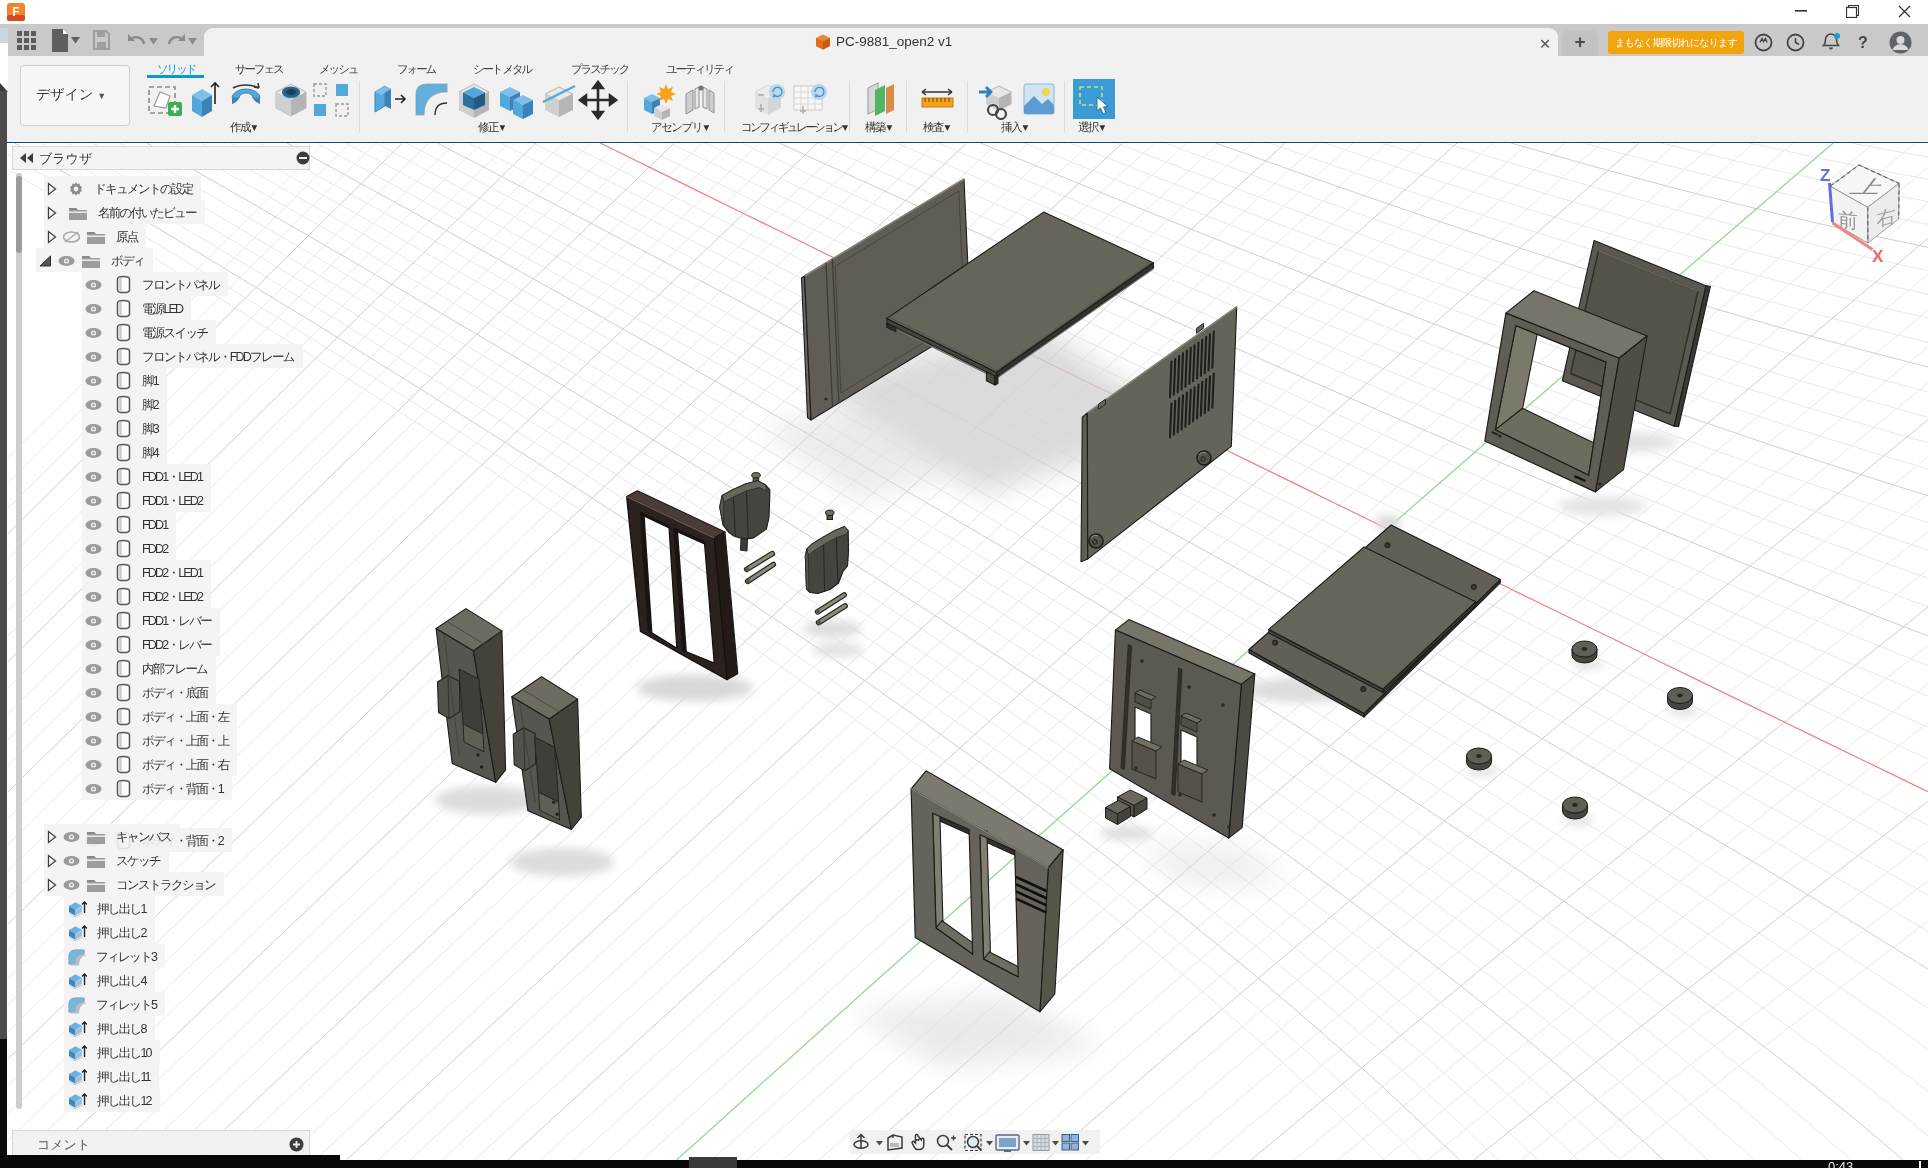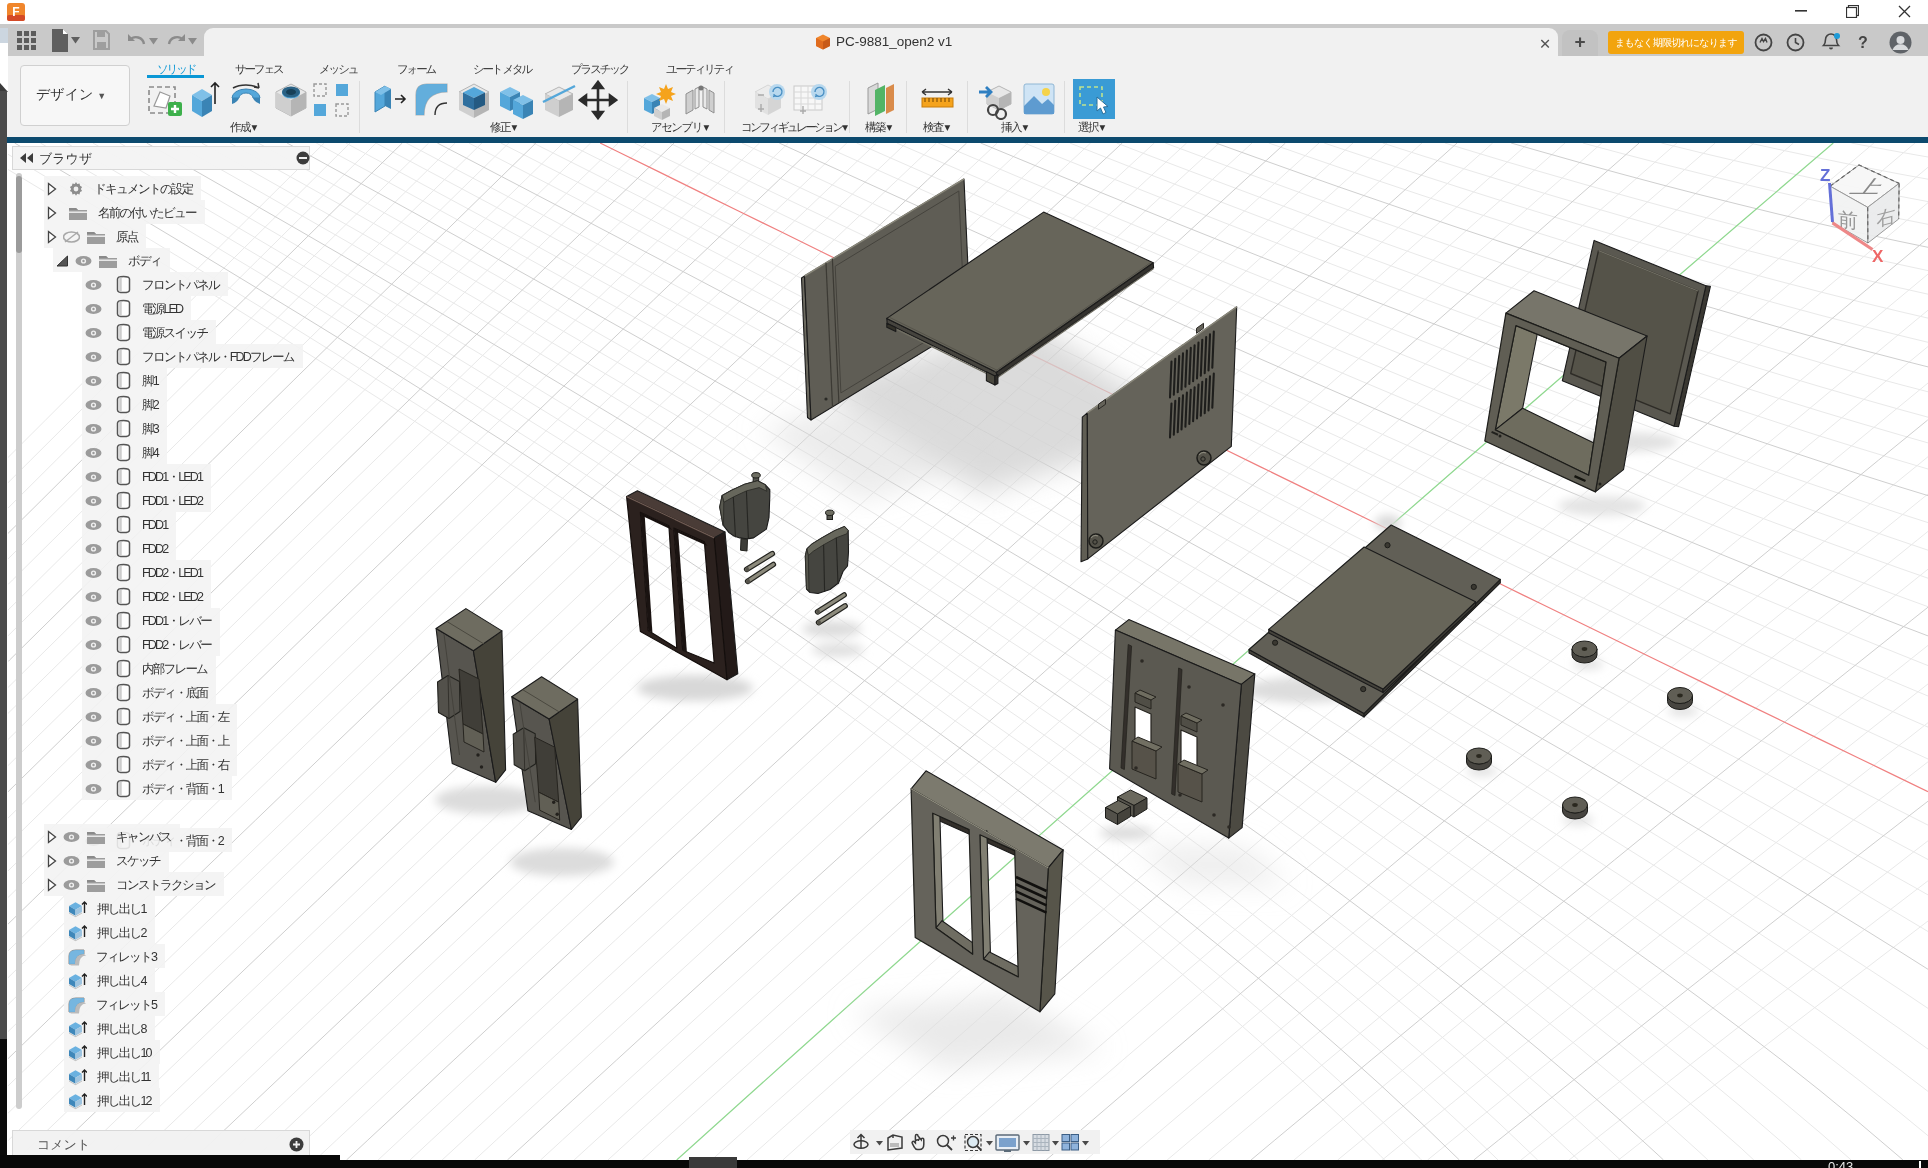--- a/index.html
+++ b/index.html
@@ -1,20 +1,20 @@
 <!DOCTYPE html>
 <html><head><meta charset="utf-8"><style>
 *{margin:0;padding:0;box-sizing:border-box}
 html,body{width:1928px;height:1168px;overflow:hidden;font-family:"Liberation Sans",sans-serif;background:#fff}
 .abs{position:absolute}
 #titlebar{position:absolute;left:0;top:0;width:1928px;height:24px;background:#fff}
 #titletxt{position:absolute;left:30px;top:4px;font-size:12.5px;color:#1a1a1a;letter-spacing:0.1px}
 #tabstrip{position:absolute;left:0;top:24px;width:1928px;height:32px;background:#c9c9c9}
 #doctab{position:absolute;left:204px;top:28px;width:1354px;height:28px;background:#f1f1f1;border-radius:9px 9px 0 0}
-#ribbon{position:absolute;left:0;top:56px;width:1928px;height:87px;background:#f1f1f1;border-bottom:6px solid #0c4a6e}
+#ribbon{position:absolute;left:0;top:56px;width:1928px;height:87px;background:#f1f1f1;border-bottom:1px solid #0c4a6e}
 .rtab{position:absolute;top:6px;font-size:11.5px;letter-spacing:-2.2px;color:#3c3c3c}
 .rlabel{position:absolute;top:64px;font-size:11.5px;letter-spacing:-1.6px;color:#333}
 .rsep{position:absolute;top:25px;height:52px;width:1px;background:#dcdcdc}
 .brow{position:absolute;height:24px;line-height:24px;background:rgba(243,243,243,0.88);white-space:nowrap;padding-right:9px}
 .brow .ric{vertical-align:middle;margin:0 3px}
 .sp6{display:inline-block;width:5px}.sp8{display:inline-block;width:7px}
 .btxt{font-size:12.5px;color:#333;letter-spacing:-1.8px;margin-left:7px;vertical-align:middle}
 #browserhead{position:absolute;left:12px;top:146px;width:298px;height:24px;background:rgba(243,243,243,0.95);border:1px solid #d8d8d8}
 #comment{position:absolute;left:12px;top:1130px;width:298px;height:27px;background:rgba(241,241,241,0.95);border:1px solid #d8d8d8}
 </style></head>
@@ -344,21 +344,21 @@
 <div class="rtab" style="left:235px;color:#3c3c3c">サーフェス</div>
 <div class="rtab" style="left:319px;color:#3c3c3c">メッシュ</div>
 <div class="rtab" style="left:397px;color:#3c3c3c">フォーム</div>
 <div class="rtab" style="left:473px;color:#3c3c3c">シート メタル</div>
 <div class="rtab" style="left:571px;color:#3c3c3c">プラスチック</div>
 <div class="rtab" style="left:666px;color:#3c3c3c">ユーティリティ</div>
 <div class="abs" style="left:147px;top:19px;width:57px;height:3px;background:#0a97d5"></div>
 <div class="abs" style="left:20px;top:9px;width:110px;height:61px;background:#f7f7f7;border:1px solid #d0d0d0;border-radius:4px"></div>
 <div class="abs" style="left:36px;top:30px;font-size:14px;color:#333">デザイン <span style="font-size:9px;color:#555">▼</span></div>
 <div class="rlabel" style="left:230px;">作成 ▾</div>
-<div class="rlabel" style="left:490px;text-align:center;">修正 ▾</div>
+<div class="rlabel" style="left:478px;text-align:center;">修正 ▾</div>
 <div class="rlabel" style="left:651px;">アセンブリ ▾</div>
 <div class="rlabel" style="left:741px;letter-spacing:-2.6px;">コンフィギュレーション ▾</div>
 <div class="rlabel" style="left:865px;">構築 ▾</div>
 <div class="rlabel" style="left:923px;">検査 ▾</div>
 <div class="rlabel" style="left:1001px;">挿入 ▾</div>
 <div class="rlabel" style="left:1078px;">選択 ▾</div>
 <div class="rsep" style="left:359px"></div>
 <div class="rsep" style="left:627px"></div>
 <div class="rsep" style="left:724px"></div>
 <div class="rsep" style="left:849px"></div>
@@ -530,21 +530,21 @@
 <div class="brow" style="top:224px;left:44px"><svg class="ric" width="10" height="14" viewBox="0 0 10 14">
       <path d="M1.5 1.5 L8.5 7 L1.5 12.5 z" fill="#fdfdfd" stroke="#444" stroke-width="1.3"></path>
     </svg><svg class="ric" width="17" height="12" viewBox="0 0 17 12">
       <ellipse cx="8.5" cy="6" rx="8" ry="5" fill="none" stroke="#a8a8a8" stroke-width="1.6"></ellipse>
       <line x1="2" y1="11" x2="15" y2="1" stroke="#a8a8a8" stroke-width="1.4"></line>
     </svg><svg class="ric" width="20" height="16" viewBox="0 0 20 16">
       <path d="M1 3 h7 l2 2 h9 v10 h-18 z" fill="#9d9d9d"></path>
       <path d="M1 3 h7 l2 2 h-9 z" fill="#8a8a8a"></path>
       <rect x="1" y="6.5" width="18" height="1.4" fill="#f0f0f0"></rect>
     </svg><span class="btxt">原点</span></div>
-<div class="brow" style="top:248px;left:53px"><svg class="ric" width="13" height="12" viewBox="0 0 13 12">
+<div class="brow" style="top:248px;left:36px"><svg class="ric" width="13" height="12" viewBox="0 0 13 12">
       <path d="M11.5 1 L11.5 11 L1 11 z" fill="#555" stroke="#333" stroke-width="1"></path>
     </svg><svg class="ric" width="17" height="12" viewBox="0 0 17 12">
       <ellipse cx="8.5" cy="6" rx="8" ry="5" fill="#9b9b9b"></ellipse>
       <circle cx="8.5" cy="6" r="2.6" fill="#f0f0f0"></circle>
       <circle cx="8.5" cy="6" r="1.2" fill="#9b9b9b"></circle>
     </svg><svg class="ric" width="20" height="16" viewBox="0 0 20 16">
       <path d="M1 3 h7 l2 2 h9 v10 h-18 z" fill="#9d9d9d"></path>
       <path d="M1 3 h7 l2 2 h-9 z" fill="#8a8a8a"></path>
       <rect x="1" y="6.5" width="18" height="1.4" fill="#f0f0f0"></rect>
     </svg><span class="btxt">ボディ</span></div>

